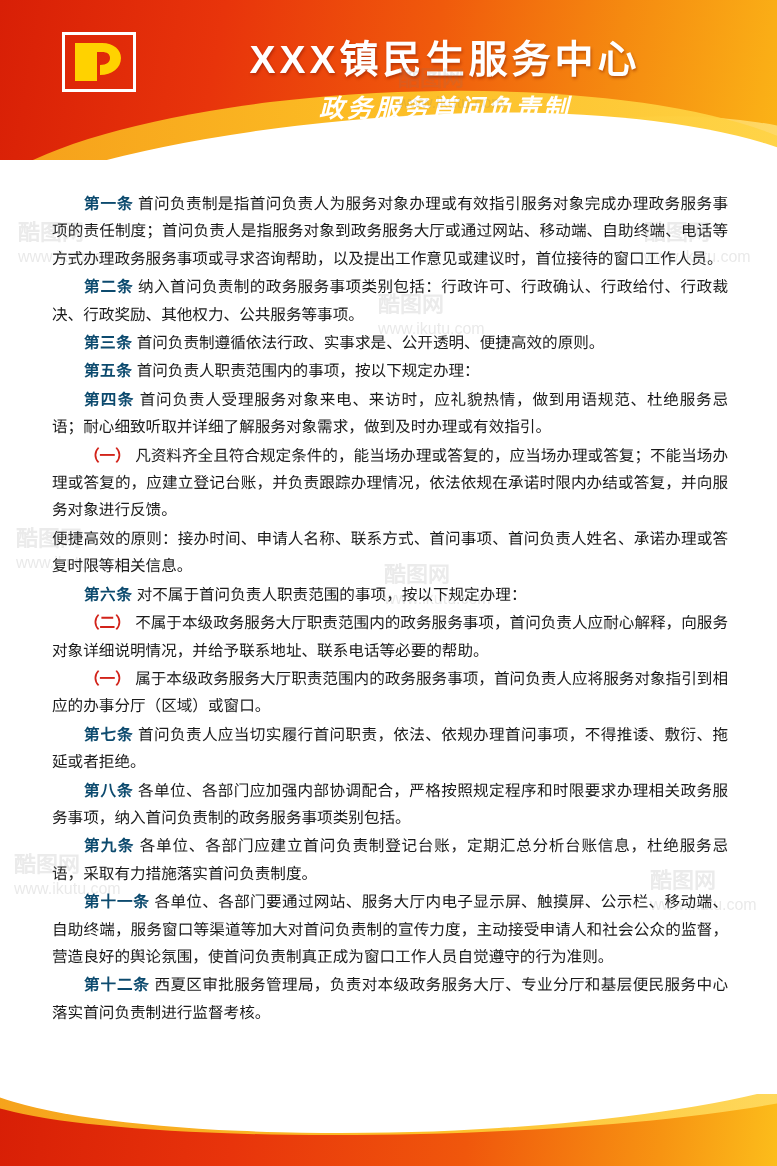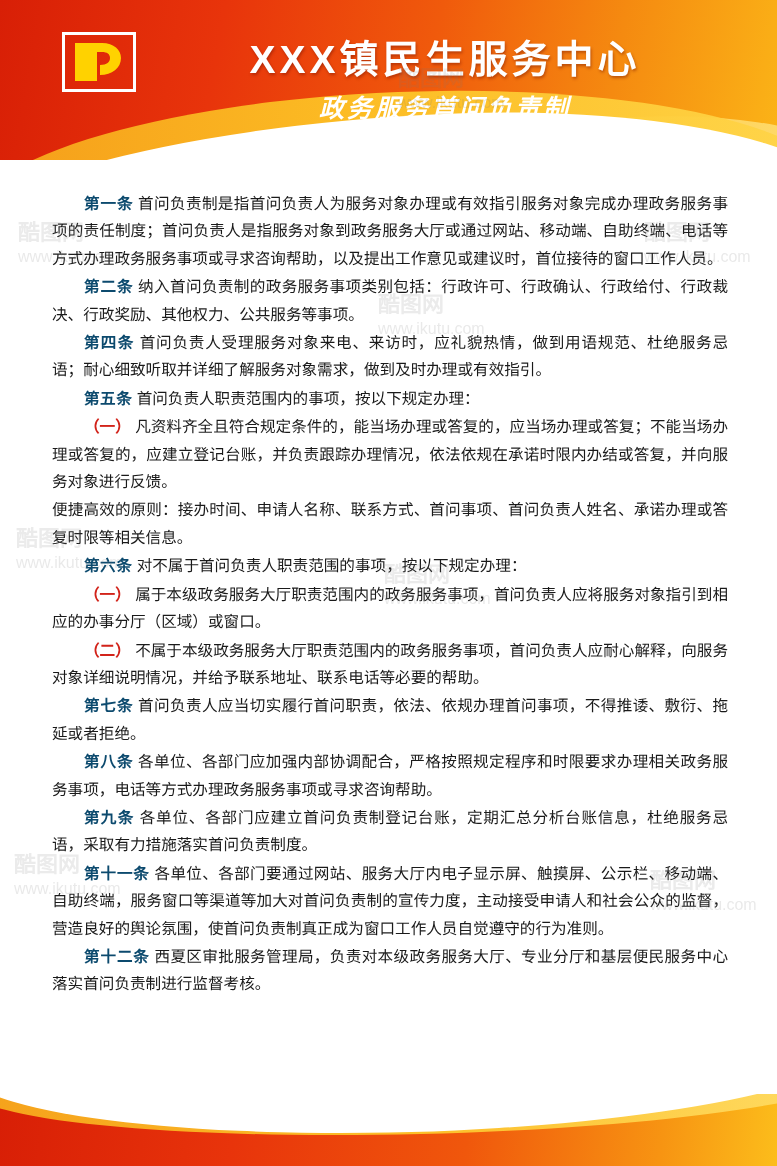--- a/index.html
+++ b/index.html
@@ -217,64 +217,68 @@
     <p class="para indent">
       <span class="artno">第一条</span>
       <span>首问负责制是指首问负责人为服务对象办理或有效指引服务对象完成办理政务服务事项的责任制度；首问负责人是指服务对象到政务服务大厅或通过网站、移动端、自助终端、电话等方式办理政务服务事项或寻求咨询帮助，以及提出工作意见或建议时，首位接待的窗口工作人员。</span>
     </p>
 
     <p class="para indent">
       <span class="artno">第二条</span>
       <span>纳入首问负责制的政务服务事项类别包括：行政许可、行政确认、行政给付、行政裁决、行政奖励、其他权力、公共服务等事项。</span>
     </p>
 
+    <p class="para indent">
+      <span class="artno">第三条</span>
+      <span>首问负责制遵循依法行政、实事求是、公开透明、便捷高效的原则。</span>
+    </p>
+
+    <p class="para indent">
+      <span class="artno">第五条</span>
+      <span>首问负责人职责范围内的事项，按以下规定办理：</span>
+    </p>
 
     <p class="para indent">
       <span class="artno">第四条</span>
       <span>首问负责人受理服务对象来电、来访时，应礼貌热情，做到用语规范、杜绝服务忌语；耐心细致听取并详细了解服务对象需求，做到及时办理或有效指引。</span>
     </p>
 
     <p class="para indent">
-      <span class="artno">第五条</span>
-      <span>首问负责人职责范围内的事项，按以下规定办理：</span>
-    </p>
-
-    <p class="para indent">
       <span class="sub-red">（一）</span>
       <span>凡资料齐全且符合规定条件的，能当场办理或答复的，应当场办理或答复；不能当场办理或答复的，应建立登记台账，并负责跟踪办理情况，依法依规在承诺时限内办结或答复，并向服务对象进行反馈。</span>
     </p>
 
     <p class="para noindent">
       <span>便捷高效的原则：接办时间、申请人名称、联系方式、首问事项、首问负责人姓名、承诺办理或答复时限等相关信息。</span>
     </p>
 
 
     <p class="para indent">
       <span class="artno">第六条</span>
       <span>对不属于首问负责人职责范围的事项，按以下规定办理：</span>
     </p>
 
     <p class="para indent">
+      <span class="sub-red">（二）</span>
+      <span>不属于本级政务服务大厅职责范围内的政务服务事项，首问负责人应耐心解释，向服务对象详细说明情况，并给予联系地址、联系电话等必要的帮助。</span>
+    </p>
+
+    <p class="para indent">
       <span class="sub-red">（一）</span>
       <span>属于本级政务服务大厅职责范围内的政务服务事项，首问负责人应将服务对象指引到相应的办事分厅（区域）或窗口。</span>
     </p>
 
     <p class="para indent">
-      <span class="sub-red">（二）</span>
-      <span>不属于本级政务服务大厅职责范围内的政务服务事项，首问负责人应耐心解释，向服务对象详细说明情况，并给予联系地址、联系电话等必要的帮助。</span>
-    </p>
-
-    <p class="para indent">
       <span class="artno">第七条</span>
       <span>首问负责人应当切实履行首问职责，依法、依规办理首问事项，不得推诿、敷衍、拖延或者拒绝。</span>
     </p>
 
     <p class="para indent">
       <span class="artno">第八条</span>
-      <span>各单位、各部门应加强内部协调配合，严格按照规定程序和时限要求办理相关政务服务事项，电话等方式办理政务服务事项或寻求咨询帮助。</span>
+      <span>各单位、各部门应加强内部协调配合，严格按照规定程序和时限要求办理相关政务服务事项，纳入首问负责制的政务服务事项类别包括。</span>
     </p>
 
     <p class="para indent">
       <span class="artno">第九条</span>
       <span>各单位、各部门应建立首问负责制登记台账，定期汇总分析台账信息，杜绝服务忌语，采取有力措施落实首问负责制度。</span>
     </p>
 
 
     <p class="para indent">
       <span class="artno">第十一条</span>

